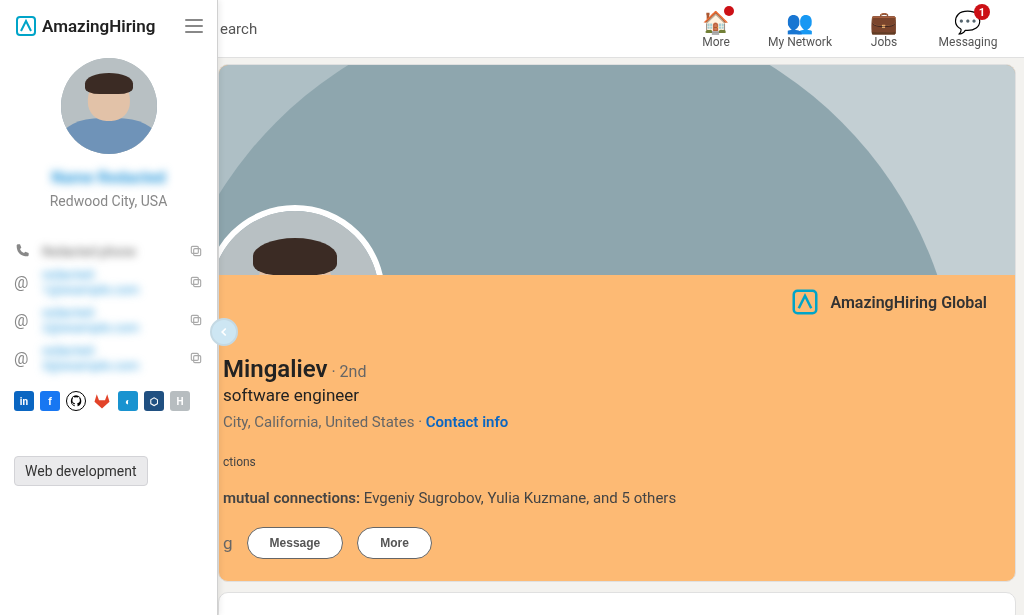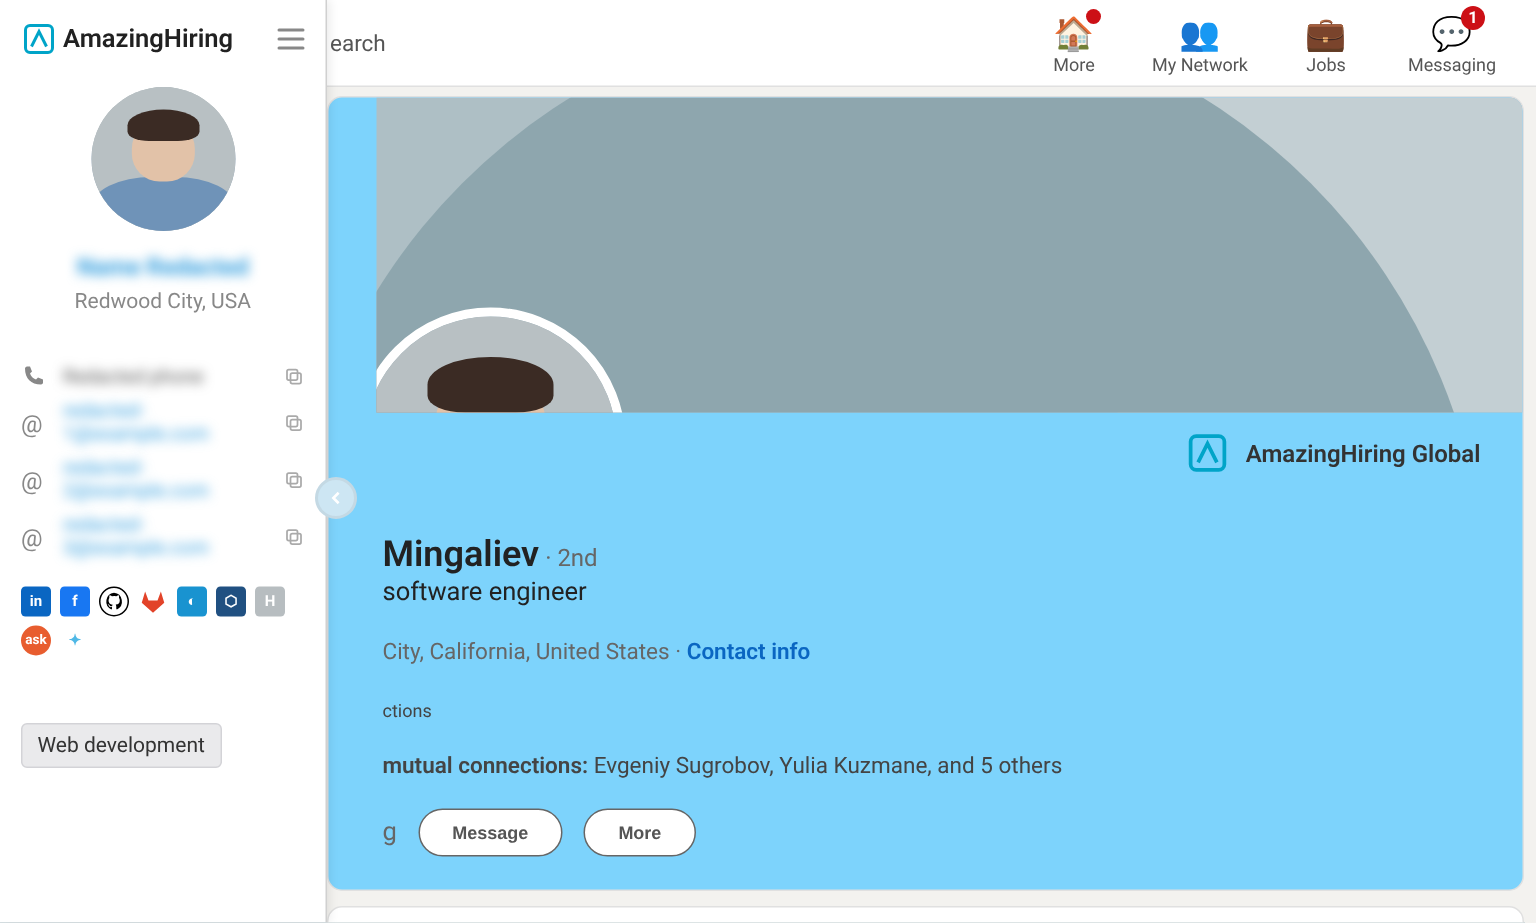--- a/index.html
+++ b/index.html
@@ -46,33 +46,33 @@
   .main { position: absolute; left:218px; top:0; right:0; bottom:0; background:#f3f2ef; overflow:hidden; }
   .topbar { height:58px; background:#fff; border-bottom:1px solid #e0e0e0; display:flex; align-items:center; }
   .search-frag { font-size:15px; color:#555; padding-left:2px; }
   .spacer { flex:1; }
   .nav-items { display:flex; align-items:flex-end; gap:0; padding-right:14px; }
   .nav-item { width:84px; text-align:center; font-size:12px; color:#555; position:relative; cursor:pointer; padding:6px 0 4px; }
   .nav-item .nicon { font-size:22px; color:#555; display:block; }
   .nav-item .badge { position:absolute; top:0px; left:50%; transform:translateX(6px); min-width:16px; height:16px; border-radius:8px; background:#cc1016; color:#fff; font-size:11px; font-weight:700; display:flex; align-items:center; justify-content:center; padding:0 4px;}
   .nav-item .dot { position:absolute; top:2px; left:50%; transform:translateX(8px); width:10px;height:10px;border-radius:50%;background:#cc1016;}
   
-  .profile-card { margin:6px 8px 10px 0; background:#7dd3fc; border-radius:10px; border:1px solid #e0e0e0; overflow:hidden;padding-left:32px; }
+  .profile-card { margin:6px 8px 10px 0; background:#fdba74; border-radius:10px; border:1px solid #e0e0e0; overflow:hidden; }
   .cover { height:210px; position:relative; background:#aebfc5; overflow:hidden;}
   .cover .circle-dec { position:absolute; left:-60px; top:-60px; width:800px; height:800px; border-radius:50%; background:#8ea6ae; }
   .cover .band { position:absolute; right:0; top:0; width:270px; height:100%; background:#c3cfd3; }
   .cover-avatar { position:absolute; left:-14px; top:140px; width:180px; height:180px; border-radius:50%; background:#99aeb8; border:6px solid #fff; z-index:2; overflow:hidden;}
   .profile-body { padding: 80px 24px 22px 4px; position:relative; }
   .company-box { position:absolute; right:28px; top:12px; display:flex; align-items:center; gap:10px; }
   .company-box .clabel { font-weight:600; font-size:16px; color:#333;}
   .pname-row { display:flex; align-items:baseline; gap:4px; }
   .pname { font-size:24px; font-weight:600; color:#222;}
   .pdeg { font-size:16px; color:#666; }
   .ptitle { font-size:17px; color:#222; margin-top:2px;}
-  .ploc { font-size:15px; color:#666; margin-top:20px; }
+  .ploc { font-size:15px; color:#666; margin-top:8px; }
   .contact-link { color:#0a66c2; font-weight:600; cursor:pointer; }
   .pconns { font-size:12px; color:#444; margin-top:24px;}
   .pmutual { font-size:15px; color:#444; margin-top:20px;}
   .pmutual b { font-weight:600;}
   .pactions { display:flex; gap:14px; margin-top:20px; align-items:center;}
   .pill-btn-frag { font-size:17px; color:#666; }
   .pill-btn { border:1.5px solid #666; color:#555; background:#fff; font-size:12px; font-weight:600; padding:8px 22px; border-radius:24px; cursor:pointer; }
   
   .lower-card { margin:0 8px 0 0; background:#fff; border:1px solid #e0e0e0; border-radius:10px; height:32px;}
 
@@ -172,24 +172,20 @@
       </span>
     <span class="social gitlab">
         <svg width="18" height="18" viewBox="0 0 24 24" fill="currentColor">
           <path d="M12 22 2 13l3-10 3 8h8l3-8 3 10z"></path>
         </svg>
       </span>
     <span class="social blue">◐</span>
     <span class="social bucket">⬡</span>
     <span class="social hh">H</span>
   </div>
-  <div class="sb-socials" style="padding-top:2px">
-    <span class="social ask">ask</span>
-    <span class="social" style="color:#4fb8e6;background:transparent">✦</span>
-  </div>
 
   <div class="sb-skills">
     <br>
     <span class="skill-chip">Web development</span>
   </div>
 </aside>
 
 <div class="collapse-handle">
   <svg viewBox="0 0 24 24" fill="none" stroke="currentColor" stroke-width="3">
       <path d="M15 6l-6 6 6 6"></path>

